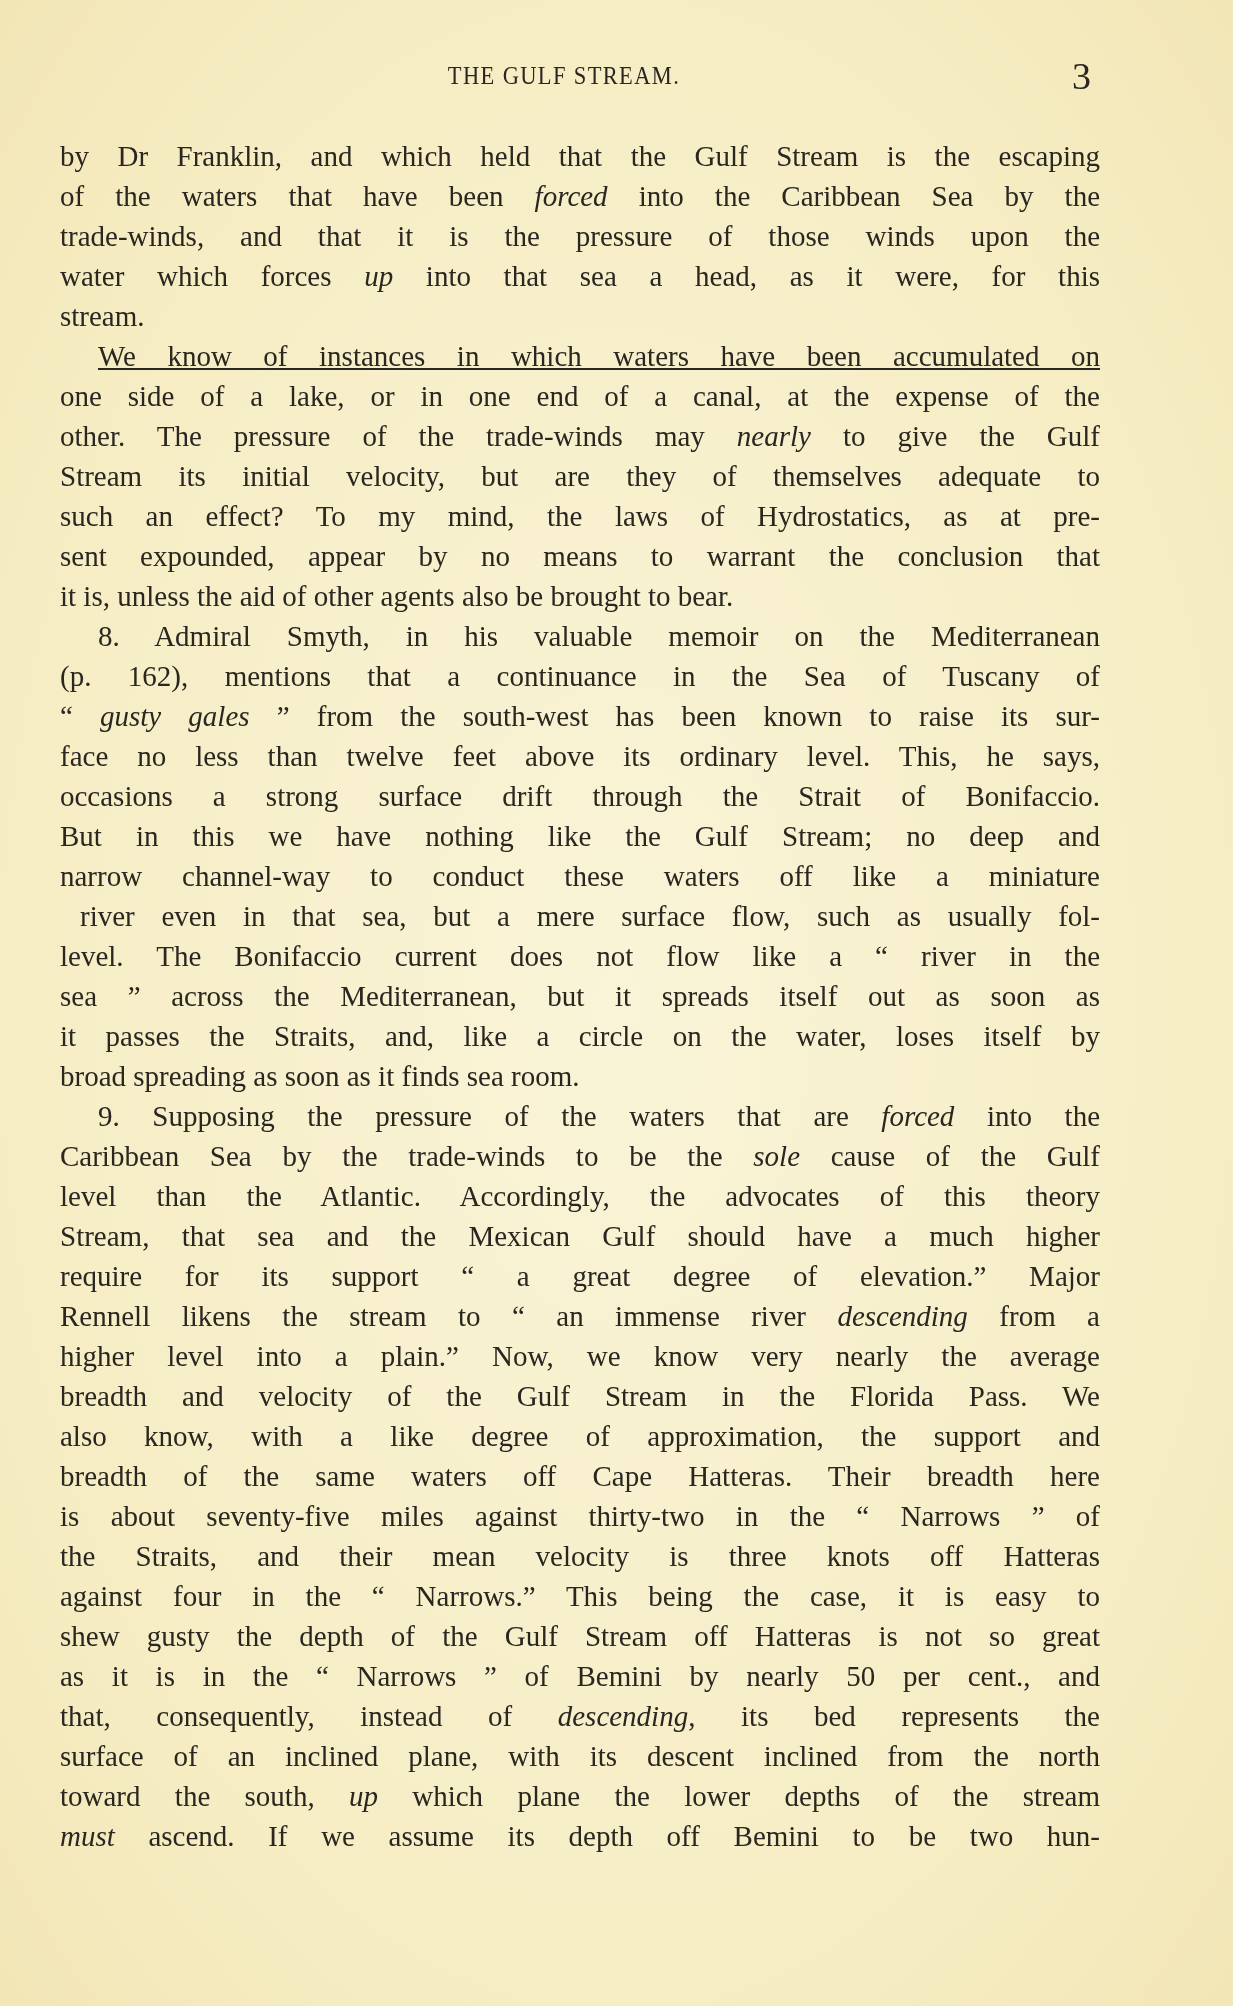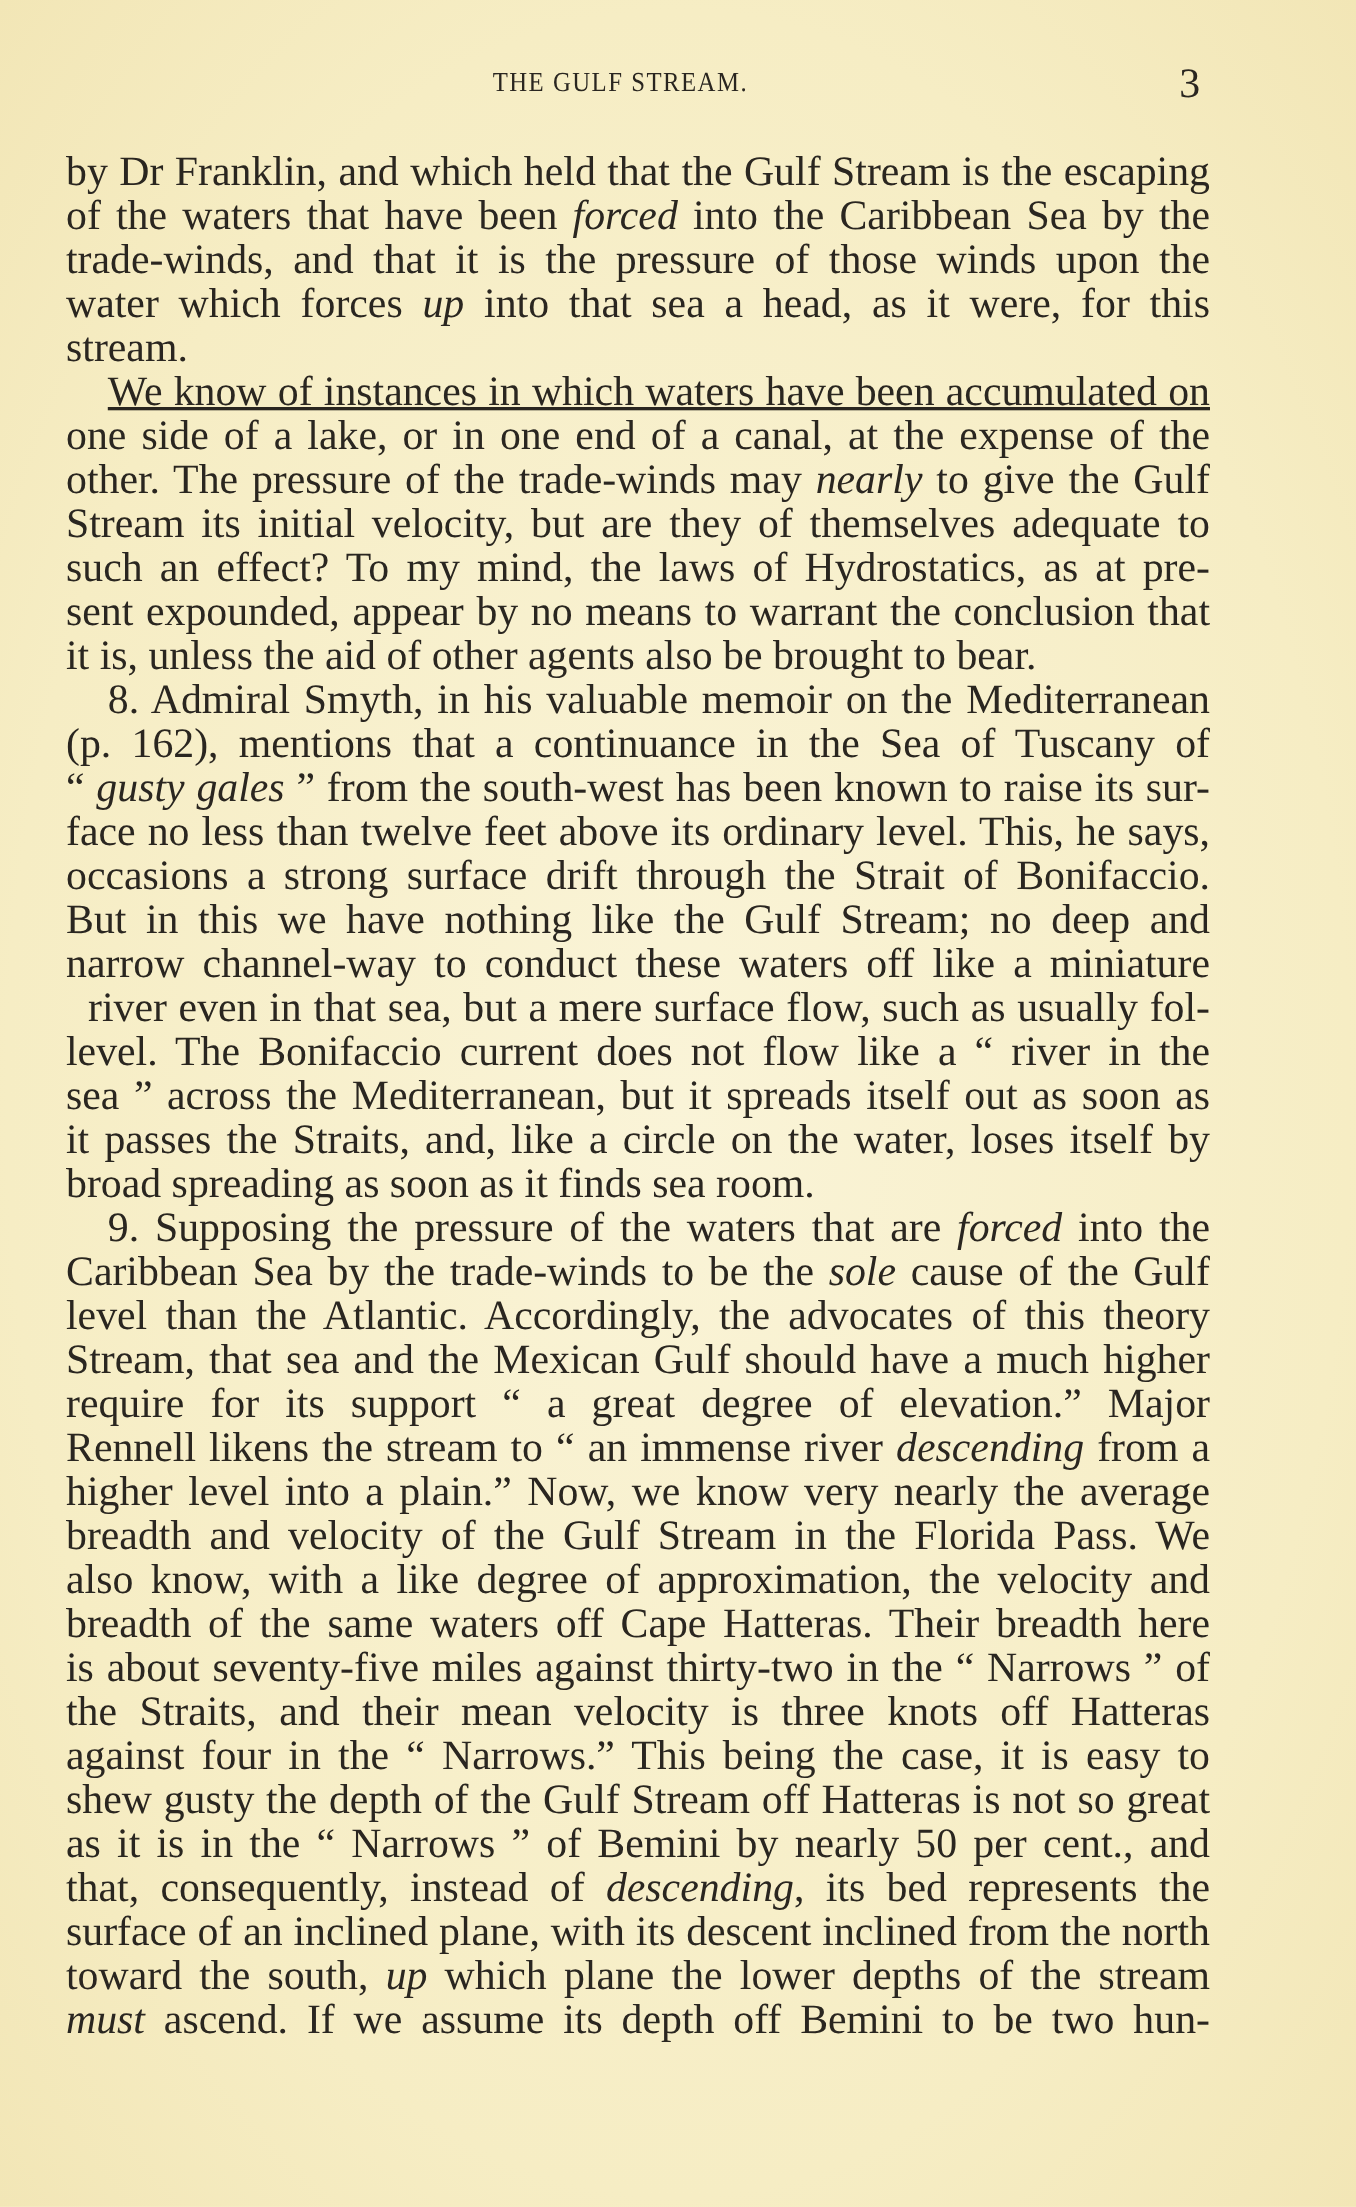--- a/index.html
+++ b/index.html
@@ -19,21 +19,21 @@
     position: absolute; left: 420px; top: 0; width: 320px; text-align: center;
     font-size: 25px; letter-spacing: 1.5px; transform: scaleX(0.9); transform-origin: left center;
   }
   .page-number {
     position: absolute; left: 1072px; top: -8px; font-size: 38px;
   }
   .body-text {
     position: absolute; left: 60px; top: 136px; width: 1040px;
   }
   .line {
-    display: block; height: 40px; line-height: 40px; font-size: 38px;
+    display: block; height: 40px; line-height: 40px; font-size: 29px;
     white-space: nowrap; text-align: justify; text-align-last: justify;
     transform-origin: left center;
   }
   .line.last { text-align-last: left; }
   .indent { padding-left: 38px; }
   em { font-style: italic; }
 </style>
 </head>
 <body>
 
@@ -68,21 +68,21 @@
       <div class="line" style="text-align: justify; text-align-last: justify; display: block;">it passes the Straits, and, like a circle on the water, loses itself by</div>
       <div class="line last" style="text-align: left; text-align-last: left; display: block;">broad spreading as soon as it finds sea room.</div>
       <div class="line indent" style="text-align: justify; text-align-last: justify; display: block;">9. Supposing the pressure of the waters that are <em>forced</em> into the</div>
       <div class="line" style="text-align: justify; text-align-last: justify; display: block;">Caribbean Sea by the trade-winds to be the <em>sole</em> cause of the Gulf</div>
       <div class="line" style="text-align: justify; text-align-last: justify; display: block;">level than the Atlantic.  Accordingly, the advocates of this theory</div>
       <div class="line" style="text-align: justify; text-align-last: justify; display: block;">Stream, that sea and the Mexican Gulf should have a much higher</div>
       <div class="line" style="text-align: justify; text-align-last: justify; display: block;">require for its support “ a great degree of elevation.”  Major</div>
       <div class="line" style="text-align: justify; text-align-last: justify; display: block;">Rennell likens the stream to “ an immense river <em>descending</em> from a</div>
       <div class="line" style="text-align: justify; text-align-last: justify; display: block;">higher level into a plain.”  Now, we know very nearly the average</div>
       <div class="line" style="text-align: justify; text-align-last: justify; display: block;">breadth and velocity of the Gulf Stream in the Florida Pass.  We</div>
-      <div class="line" style="text-align: justify; text-align-last: justify; display: block;">also know, with a like degree of approximation, the velocity and</div>
+      <div class="line" style="text-align: justify; text-align-last: justify; display: block;">also know, with a like degree of approximation, the support and</div>
       <div class="line" style="text-align: justify; text-align-last: justify; display: block;">breadth of the same waters off Cape Hatteras.  Their breadth here</div>
       <div class="line" style="text-align: justify; text-align-last: justify; display: block;">is about seventy-five miles against thirty-two in the “ Narrows ” of</div>
       <div class="line" style="text-align: justify; text-align-last: justify; display: block;">the Straits, and their mean velocity is three knots off Hatteras</div>
       <div class="line" style="text-align: justify; text-align-last: justify; display: block;">against four in the “ Narrows.”  This being the case, it is easy to</div>
       <div class="line" style="text-align: justify; text-align-last: justify; display: block;">shew gusty the depth of the Gulf Stream off Hatteras is not so great</div>
       <div class="line" style="text-align: justify; text-align-last: justify; display: block;">as it is in the “ Narrows ” of Bemini by nearly 50 per cent., and</div>
       <div class="line" style="text-align: justify; text-align-last: justify; display: block;">that, consequently, instead of <em>descending</em>, its bed represents the</div>
       <div class="line" style="text-align: justify; text-align-last: justify; display: block;">surface of an inclined plane, with its descent inclined from the north</div>
       <div class="line" style="text-align: justify; text-align-last: justify; display: block;">toward the south, <em>up</em> which plane the lower depths of the stream</div>
       <div class="line" style="text-align: justify; text-align-last: justify; display: block;"><em>must</em> ascend.  If we assume its depth off Bemini to be two hun-</div>

